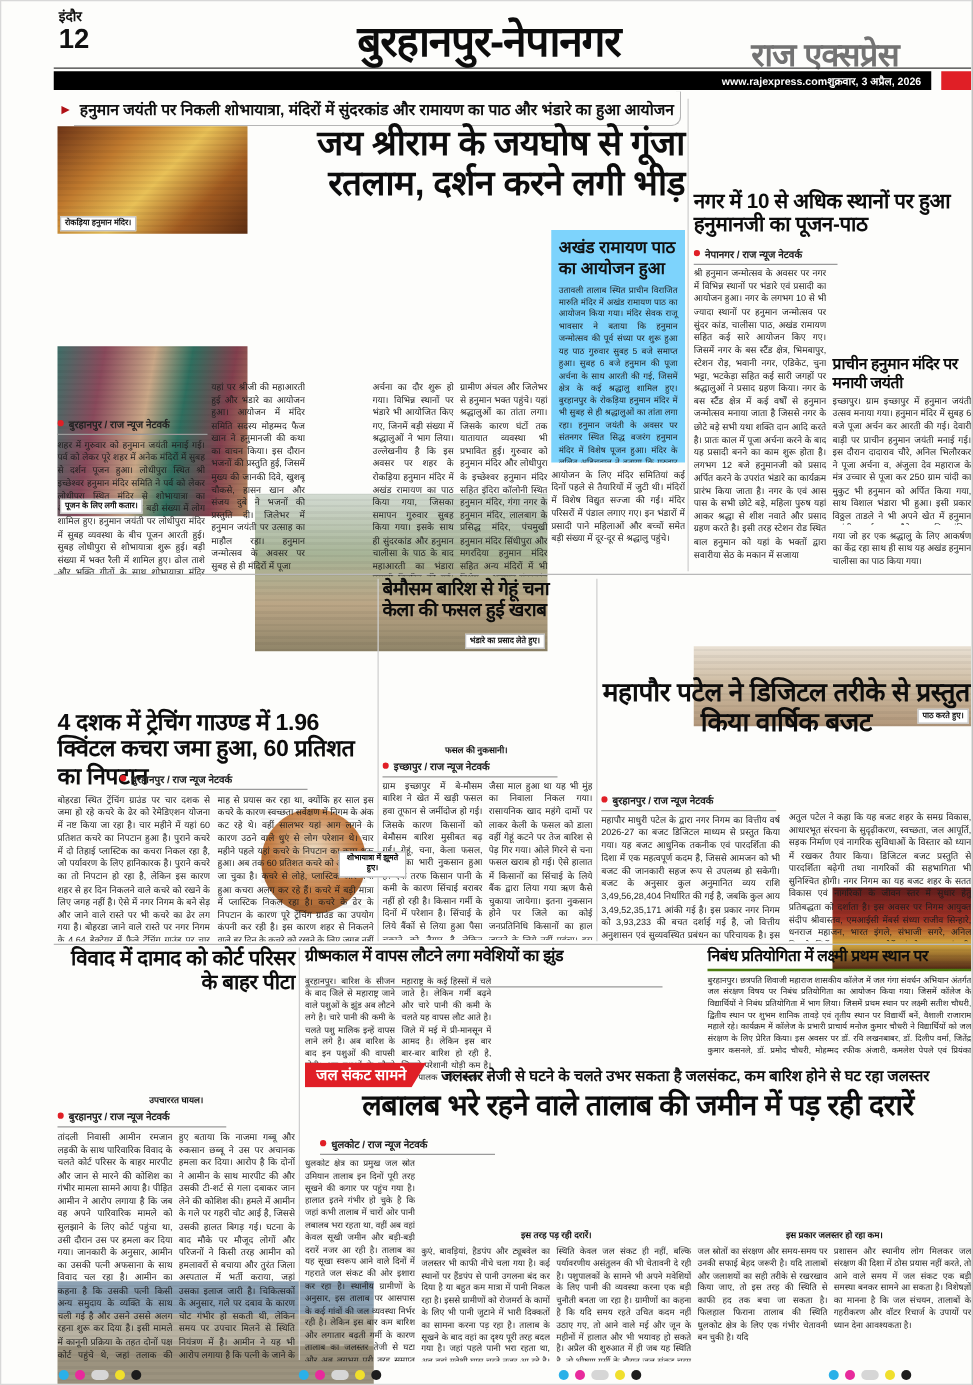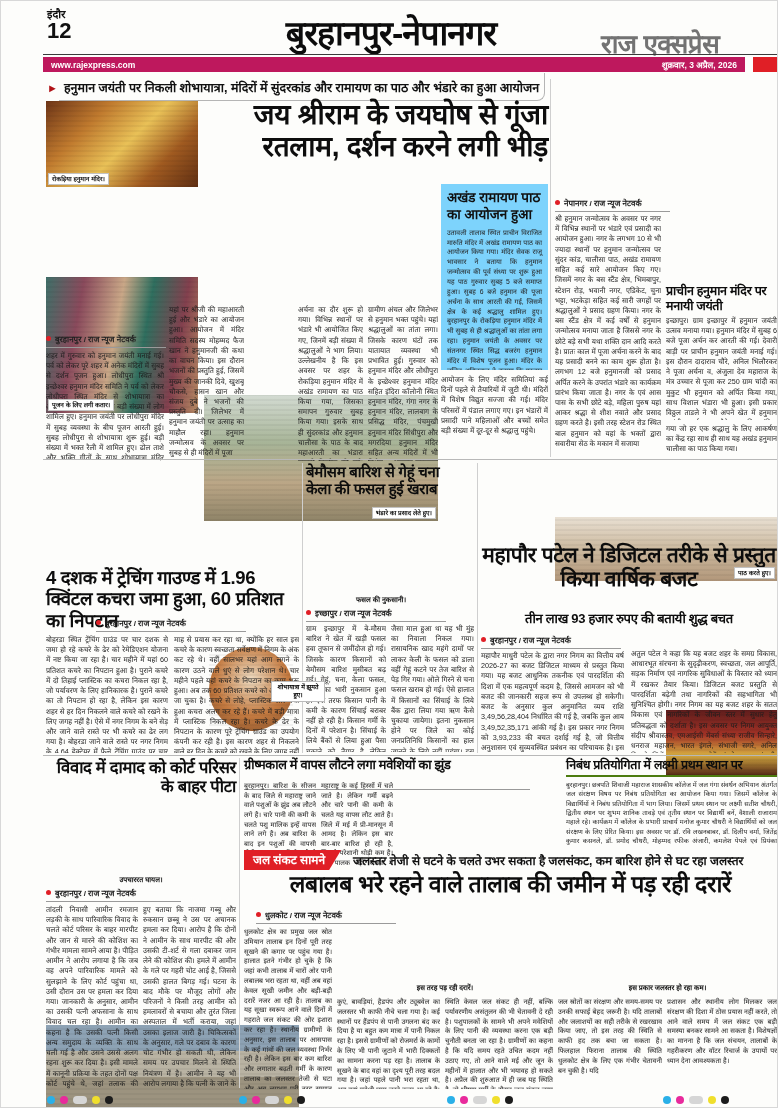--- a/index.html
+++ b/index.html
@@ -5,22 +5,22 @@
   html,body{margin:0;padding:0;background:#888;}
   .page{position:relative;width:778px;height:1108px;margin:0 auto;background:#fdfdfb;
         font-family:"Liberation Sans", sans-serif;overflow:hidden;border:1px solid #d8d8d8;box-sizing:border-box;}
   .abs{position:absolute;box-sizing:border-box;}
   
   .ed-city{font-size:11px;font-weight:700;color:#111;line-height:1;}
   .ed-num{font-size:22px;font-weight:900;color:#111;line-height:1;}
   .mast-title{font-size:34px;font-weight:900;color:#0c0c0c;text-align:center;letter-spacing:-1px;}
   .brand{font-size:26px;font-weight:900;color:#737373;text-align:left;letter-spacing:-.5px;}
   .topline{height:1px;background:#3a3a3a;}
-  .redbar{background:#be185d;color:#fff;font-size:8.5px;font-weight:700;
-          display:flex;align-items:center;justify-content:space-between;padding:0 8px;}
+  .redbar{background:#000000;color:#fff;font-size:8.5px;font-weight:700;
+          display:flex;align-items:center;justify-content:flex-end;padding:0 8px;}
   .redsq{background:#e01f26;}
   
   .kicker{display:flex;align-items:center;gap:6px;font-size:12.5px;font-weight:800;color:#111;}
   .kick-arrow{color:#b01116;font-size:11px;}
   .kick-frame{border-bottom:1px solid #b5b5b5;border-right:1px solid #b5b5b5;border-radius:0 0 8px 0;}
   
   .hl{font-weight:800;color:#0d0d0d;line-height:1.16;letter-spacing:-.3px;}
   .byline{font-size:8px;font-weight:700;color:#222;border-bottom:1px solid #9a9a9a;
           padding-bottom:3px;display:flex;align-items:center;gap:4px;white-space:nowrap;overflow:hidden;}
   .dot{width:5px;height:5px;border-radius:50%;background:#e01f26;flex:0 0 auto;}
@@ -108,20 +108,21 @@
   <div class="abs box-cream" style="left:440px;top:183px;width:107px;height:186px;overflow:hidden;">
     <div class="box-hl">अखंड रामायण पाठ का आयोजन हुआ</div>
     <div class="box-bt">उतावली तालाब स्थित प्राचीन विराजित मारुति मंदिर में अखंड रामायण पाठ का आयोजन किया गया। मंदिर सेवक राजू भावसार ने बताया कि हनुमान जन्मोत्सव की पूर्व संध्या पर शुरू हुआ यह पाठ गुरुवार सुबह 5 बजे समाप्त हुआ। सुबह 6 बजे हनुमान की पूजा अर्चना के साथ आरती की गई, जिसमें क्षेत्र के कई श्रद्धालु शामिल हुए। बुरहानपुर के रोकड़िया हनुमान मंदिर में भी सुबह से ही श्रद्धालुओं का तांता लगा रहा। हनुमान जयंती के अवसर पर संतनगर स्थित सिद्ध बजरंग हनुमान मंदिर में विशेष पूजन हुआ। मंदिर के ललित अडिचवाल ने बताया कि गुरुवार सुबह से ही मंदिर में क्षेत्र के बच्चों द्वारा हनुमान चालीसा का पाठ किया गया और हवन पूजन भी किया गया। इस दौरान क्षेत्र के सभी बच्चों सहित लोगों को हनुमान चालीसा का वितरण भी किया गया और प्रसादी का आयोजन भी किया गया।</div>
   </div>
   <div class="abs bt" style="left:440px;top:374px;width:107px;height:86px;">आयोजन के लिए मंदिर समितियां कई दिनों पहले से तैयारियों में जुटी थी। मंदिरों में विशेष विद्युत सज्जा की गई। मंदिर परिसरों में पंडाल लगाए गए। इन भंडारों में प्रसादी पाने महिलाओं और बच्चों समेत बड़ी संख्या में दूर-दूर से श्रद्धालु पहुंचे।</div>
 
   <div class="abs vrule" style="left:549px;top:78px;height:378px;"></div>
   <div class="abs photo ph-paath" style="left:554px;top:84px;width:222px;height:64px;">
     <span class="cap">पाठ करते हुए।</span>
   </div>
+  <div class="abs hl" style="left:554px;top:151px;width:222px;font-size:16.5px;">नगर में 10 से अधिक स्थानों पर हुआ हनुमानजी का पूजन-पाठ</div>
   <div class="abs byline" style="left:554px;top:196px;width:115px;">
     <span class="dot"></span>
     <span>नेपानगर / राज न्यूज नेटवर्क</span>
   </div>
   <div class="abs bt" style="left:554px;top:213px;width:106px;height:242px;">श्री हनुमान जन्मोत्सव के अवसर पर नगर में विभिन्न स्थानों पर भंडारे एवं प्रसादी का आयोजन हुआ। नगर के लगभग 10 से भी ज्यादा स्थानों पर हनुमान जन्मोत्सव पर सुंदर कांड, चालीसा पाठ, अखंड रामायण सहित कई सारे आयोजन किए गए। जिसमें नगर के बस स्टैंड क्षेत्र, भिमबापुर, स्टेशन रोड़, भवानी नगर, एडिकेट, चुना भट्टा, भटकेड़ा सहित कई सारी जगहों पर श्रद्धालुओं ने प्रसाद ग्रहण किया। नगर के बस स्टैंड क्षेत्र में कई वर्षों से हनुमान जन्मोत्सव मनाया जाता है जिससे नगर के छोटे बड़े सभी यथा शक्ति दान आदि करते है। प्रातः काल में पूजा अर्चना करने के बाद यह प्रसादी बनने का काम शुरू होता है। लगभग 12 बजे हनुमानजी को प्रसाद अर्पित करने के उपरांत भंडारे का कार्यक्रम प्रारंभ किया जाता है। नगर के एवं आस पास के सभी छोटे बड़े, महिला पुरुष यहां आकर श्रद्धा से शीश नवाते और प्रसाद ग्रहण करते है। इसी तरह स्टेशन रोड स्थित बाल हनुमान को यहां के भक्तों द्वारा सवारीया सेठ के मकान में सजाया</div>
   <div class="abs photo ph-idol" style="left:665px;top:213px;width:111px;height:66px;"></div>
   <div class="abs hl" style="left:665px;top:283px;width:111px;font-size:12.5px;">प्राचीन हनुमान मंदिर पर मनायी जयंती</div>
   <div class="abs bt" style="left:665px;top:315px;width:111px;height:104px;">इच्छापुर। ग्राम इच्छापुर में हनुमान जयंती उत्सव मनाया गया। हनुमान मंदिर में सुबह 6 बजे पूजा अर्चन कर आरती की गई। देवारी बाड़ी पर प्राचीन हनुमान जयंती मनाई गई। इस दौरान दादाराव चौरे, अनिल भिलौरकर ने पूजा अर्चना व, अंजुला देव महाराज के मंत्र उच्चार से पूजा कर 250 ग्राम चांदी का मुकुट भी हनुमान को अर्पित किया गया, साथ विशाल भंडारा भी हुआ। इसी प्रकार विठ्ठल ताडले ने भी अपने खेत में हनुमान जयंती मनाई। इस मौके पर रविन पंडित, साहेबराव ताडले, माधुरी पंडित, इक्बाल चाचा, चमनराव ताडले, श्रीराम ताडले आदि ग्रामीण मौजूद थे।</div>
   <div class="abs bt" style="left:665px;top:423px;width:111px;height:32px;">गया जो हर एक श्रद्धालु के लिए आकर्षण का केंद्र रहा साथ ही साथ यह अखंड हनुमान चालीसा का पाठ किया गया।</div>
 
@@ -146,21 +147,20 @@
   <div class="abs byline" style="left:305px;top:606px;width:140px;">
     <span class="dot"></span>
     <span>इच्छापुर / राज न्यूज नेटवर्क</span>
   </div>
   <div class="abs bt" style="left:305px;top:623px;width:80px;height:128px;">ग्राम इच्छापुर में बे-मौसम बारिश ने खेत में खड़ी फसल हवा तूफान से जमींदोज हो गई। जिसके कारण किसानों को बेमौसम बारिश मुसीबत बढ़ गई। गेहूं, चना, केला फसल, प्याज का भारी नुकसान हुआ है। एक तरफ किसान पानी के कमी के कारण सिंचाई बराबर नहीं हो रही है। किसान गर्मी के दिनों में परेशान है। सिंचाई के लिये बैंकों से लिया हुआ पैसा चुकाने को तैयार है लेकिन अचानक बारिश से किसान चिंतित हुआ है। केला फसल कटने</div>
   <div class="abs bt" style="left:390px;top:623px;width:83px;height:128px;">जैसा माल हुआ था यह भी मुंह का निवाला निकल गया। रासायनिक खाद महंगे दामों पर लाकर केली के फसल को डाला वहीं गेहूं कटने पर तेज बारिश से पेड़ गिर गया। ओले गिरने से चना फसल खराब हो गई। ऐसे हालात में किसानों का सिंचाई के लिये बैंक द्वारा लिया गया ऋण कैसे चुकाया जायेगा। इतना नुकसान होने पर जिले का कोई जनप्रतिनिधि किसानों का हाल जानने के लिये नहीं पहुंचा। इस दौरान किसान सहित लोगों, विठ्ठल तावड़े, अरुण, रमेश चौधरी ने मांग की है कि नुकसान का निरीक्षण कर मुआवजा दिया जावे।</div>
 
   <div class="abs vrule" style="left:476px;top:462px;height:290px;"></div>
 
   <div class="abs hl" style="left:480px;top:542px;width:296px;font-size:21px;text-align:center;">महापौर पटेल ने डिजिटल तरीके से प्रस्तुत किया वार्षिक बजट</div>
-  <div class="abs hl" style="left:480px;top:610px;width:296px;font-size:13px;text-align:center;">तीन लाख 93 हजार रुपए की बतायी शुद्ध बचत</div>
   <div class="abs byline" style="left:480px;top:633px;width:140px;">
     <span class="dot"></span>
     <span>बुरहानपुर / राज न्यूज नेटवर्क</span>
   </div>
   <div class="abs bt" style="left:480px;top:650px;width:143px;height:102px;">महापौर माधुरी पटेल के द्वारा नगर निगम का वित्तीय वर्ष 2026-27 का बजट डिजिटल माध्यम से प्रस्तुत किया गया। यह बजट आधुनिक तकनीक एवं पारदर्शिता की दिशा में एक महत्वपूर्ण कदम है, जिससे आमजन को भी बजट की जानकारी सहज रूप से उपलब्ध हो सकेगी। बजट के अनुसार कुल अनुमानित व्यय राशि 3,49,56,28,404 निर्धारित की गई है, जबकि कुल आय 3,49,52,35,171 आंकी गई है। इस प्रकार नगर निगम को 3,93,233 की बचत दर्शाई गई है, जो वित्तीय अनुशासन एवं सुव्यवस्थित प्रबंधन का परिचायक है। इस दौरान महावीर मांगूरी</div>
   <div class="abs bt" style="left:630px;top:648px;width:146px;height:104px;">अतुल पटेल ने कहा कि यह बजट शहर के समग्र विकास, आधारभूत संरचना के सुदृढ़ीकरण, स्वच्छता, जल आपूर्ति, सड़क निर्माण एवं नागरिक सुविधाओं के विस्तार को ध्यान में रखकर तैयार किया। डिजिटल बजट प्रस्तुति से पारदर्शिता बढ़ेगी तथा नागरिकों की सहभागिता भी सुनिश्चित होगी। नगर निगम का यह बजट शहर के सतत विकास एवं नागरिकों के जीवन स्तर में सुधार हेतु प्रतिबद्धता को दर्शाता है। इस अवसर पर निगम आयुक्त संदीप श्रीवास्तव, एमआईसी मेंबर्स संध्या राजीव सिन्हारे, धनराज महाजन, भारत इंगले, संभाजी सगरे, अनिल विस्पुते, जितेंद्र दसान दलाल, मोहेंद्र इंगले, एजाज अंसारी, कार्यपालन यंत्री प्रेम कुमार सहू सहायक आयुक्त स्वर्णिका वर्मा आदि मौजूद रहे।</div>
 
   <div class="abs hrule" style="left:42px;top:754px;width:734px;"></div>
 
   <div class="abs hl" style="left:45px;top:757px;width:190px;font-size:16.5px;text-align:right;">विवाद में दामाद को कोर्ट परिसर के बाहर पीटा</div>

